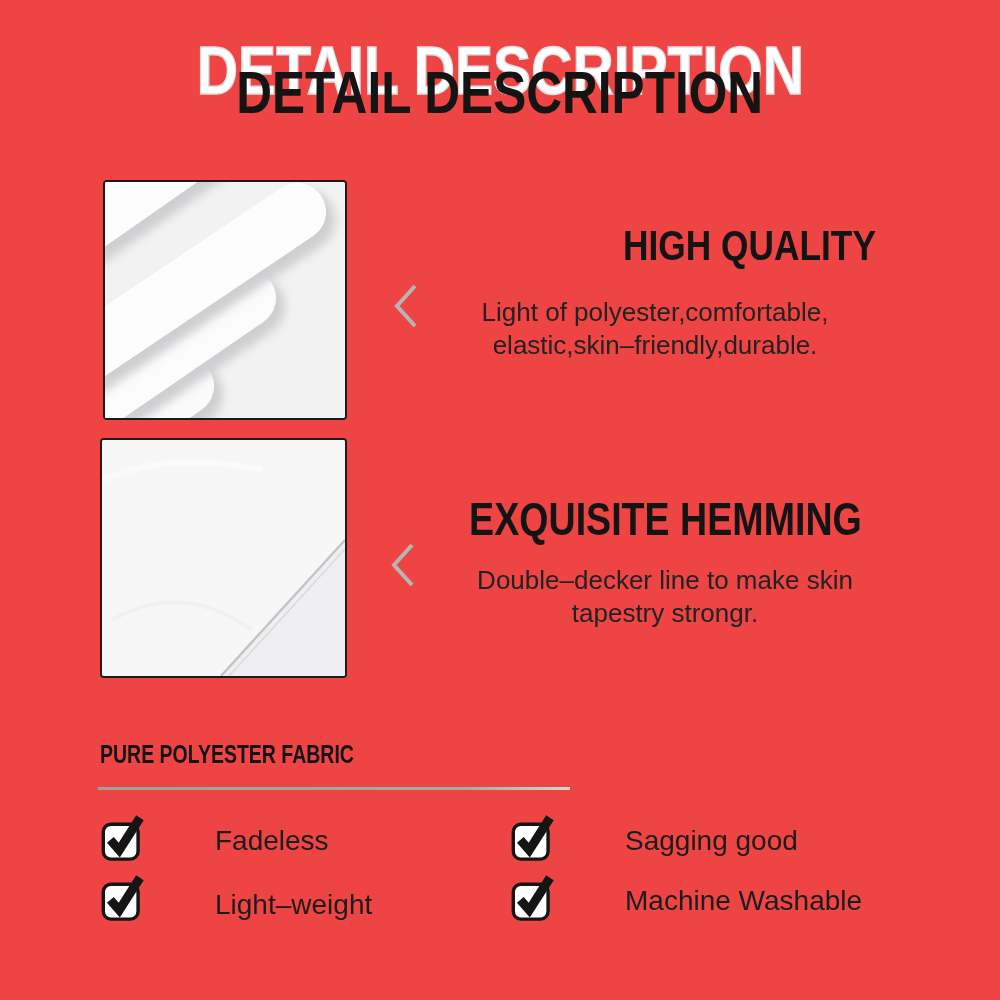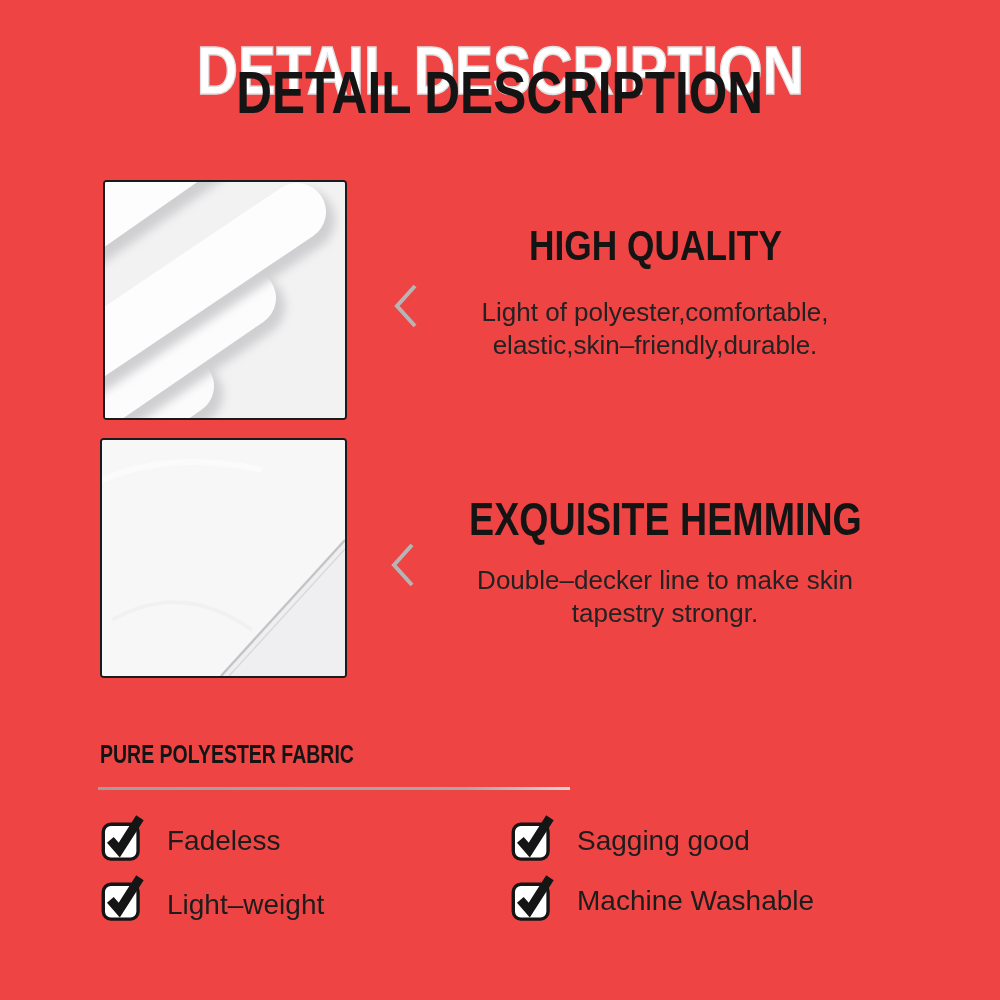--- a/index.html
+++ b/index.html
@@ -32,37 +32,37 @@
   
   .chevron { position:absolute; width:26px; height:46px; }
   .chevron-1 { left:393px; top:283px; }
   .chevron-2 { left:390px; top:542px; }
 
   
   .copy { position:absolute; text-align:center; color:#1d1d1d; }
   .copy h2 { margin:0; font-weight:bold; color:#141414; line-height:1; }
   .copy p  { margin:0; font-size:26px; line-height:33px; color:#222222; }
   .copy-1 { left:410px; top:225px; width:490px; }
-  .copy-1 h2 { font-size:42px; }
+  .copy-1 h2 { font-size:42px;text-align:right; }
   .copy-1 p { margin-top:29px; }
   .copy-2 { left:415px; top:495px; width:500px; }
   .copy-2 h2 { font-size:47px; }
   .copy-2 h2 .squeeze { transform:scaleX(0.80); }
   .copy-2 p { margin-top:22px; }
 
   
   .features-heading {
     position:absolute; left:100px; top:741px; margin:0;
     font-size:26px; font-weight:bold; line-height:1; color:#141414; white-space:nowrap;
   }
   .features-rule {
     position:absolute; left:98px; top:787px; width:472px; height:3px;
     background:linear-gradient(to right, #9f9f9f 0%, #a8a8a8 78%, #d6d6d6 100%);
   }
-  .feature-item { position:absolute; display:flex; align-items:flex-start; }
+  .feature-item { position:absolute; display:flex; align-items:flex-start;gap:48px; }
   .feature-item .label { font-size:28px; color:#1c1c1c; margin-left:20px; margin-top:15px; white-space:nowrap; }
   .fi-0 { left:100px; top:810px; }
   .fi-1 { left:510px; top:810px; }
   .fi-2 { left:100px; top:870px;align-items:center; }
   .fi-3 { left:510px; top:870px; }
 </style>
 </head>
 <body>
 
 <div class="canvas">

